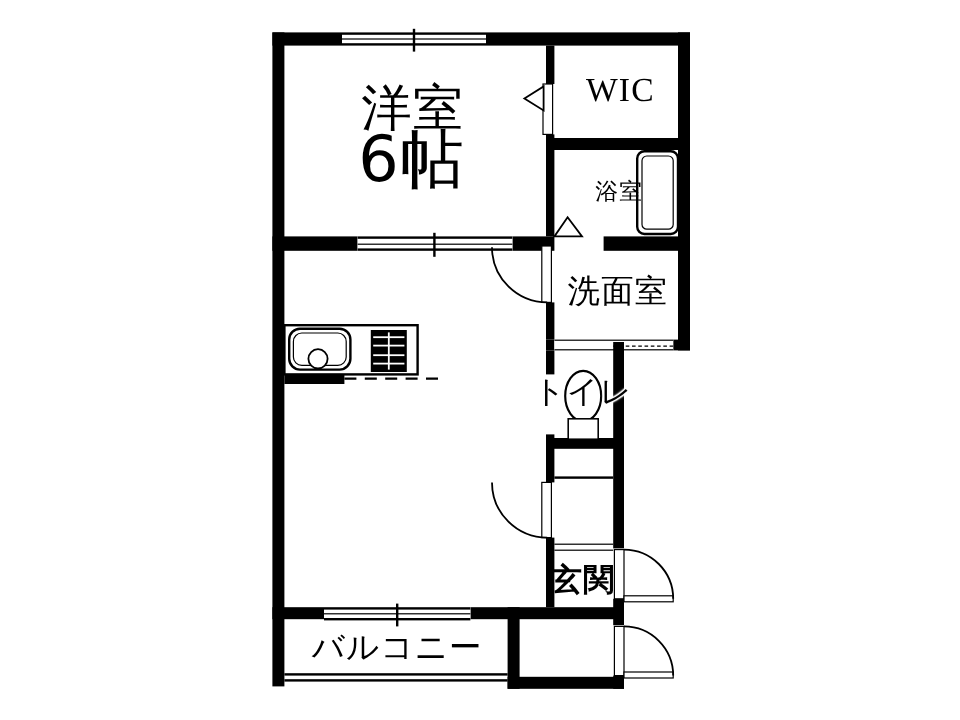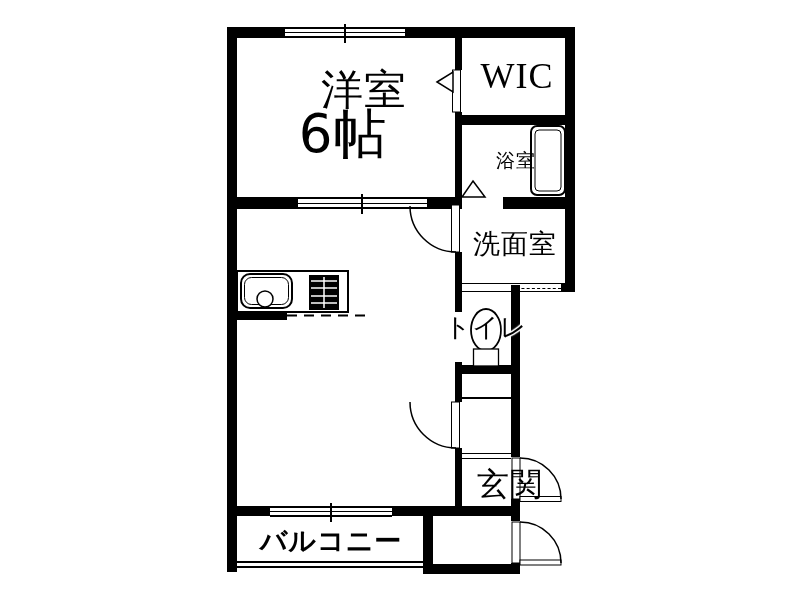--- a/index.html
+++ b/index.html
@@ -142,22 +142,22 @@
         <line x1="311" y1="281" x2="337" y2="281" stroke="#fff" stroke-width="1.5"></line>
         <line x1="311" y1="288" x2="337" y2="288" stroke="#fff" stroke-width="1.5"></line>
         <line x1="311" y1="296" x2="337" y2="296" stroke="#fff" stroke-width="1.5"></line>
         <line x1="311" y1="303" x2="337" y2="303" stroke="#fff" stroke-width="1.5"></line>
         <line x1="324" y1="277" x2="324" y2="308" stroke="#fff" stroke-width="1.5"></line>
       </g>
       <line x1="287" y1="315.5" x2="368" y2="315.5" stroke="#000" stroke-width="2" stroke-dasharray="10 7"></line>
     </g>
   </svg>
 
-  <div class="label" style="left:344px;top:90px;font-size:42px;margin-left:20px;">洋室</div>
+  <div class="label" style="left:344px;top:90px;font-size:42px;">洋室</div>
   <div class="label" style="left:343px;top:133px;font-size:53px;">6帖</div>
-  <div class="label serif" style="left:517px;top:76px;font-size:36px;">WIC</div>
+  <div class="label serif" style="left:517px;top:76px;font-size:28px;">WIC</div>
   <div class="label" style="left:516px;top:160px;font-size:19px;">浴室</div>
   <div class="label" style="left:515px;top:243px;font-size:27px;">洗面室</div>
   <div class="label halo" style="left:486px;top:327px;font-size:26px;">トイレ</div>
-  <div class="label" style="left:510px;top:484px;font-size:32px;">玄関</div>
-  <div class="label" style="left:331px;top:540px;font-size:27px;font-weight:bold;">バルコニー</div>
+  <div class="label" style="left:486px;top:484px;font-size:26px;font-weight:bold;">玄関</div>
+  <div class="label" style="left:331px;top:540px;font-size:27px;">バルコニー</div>
 
 </div>
 
 </body></html>

